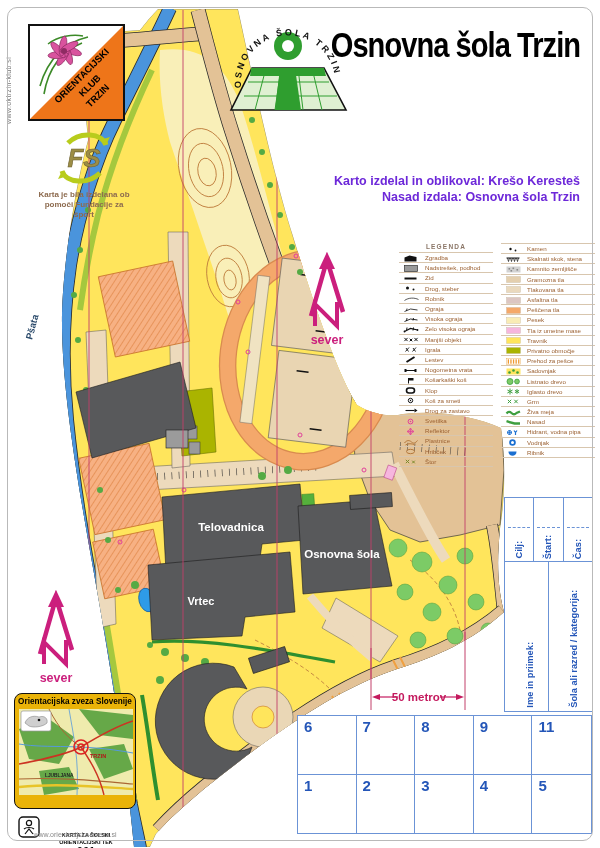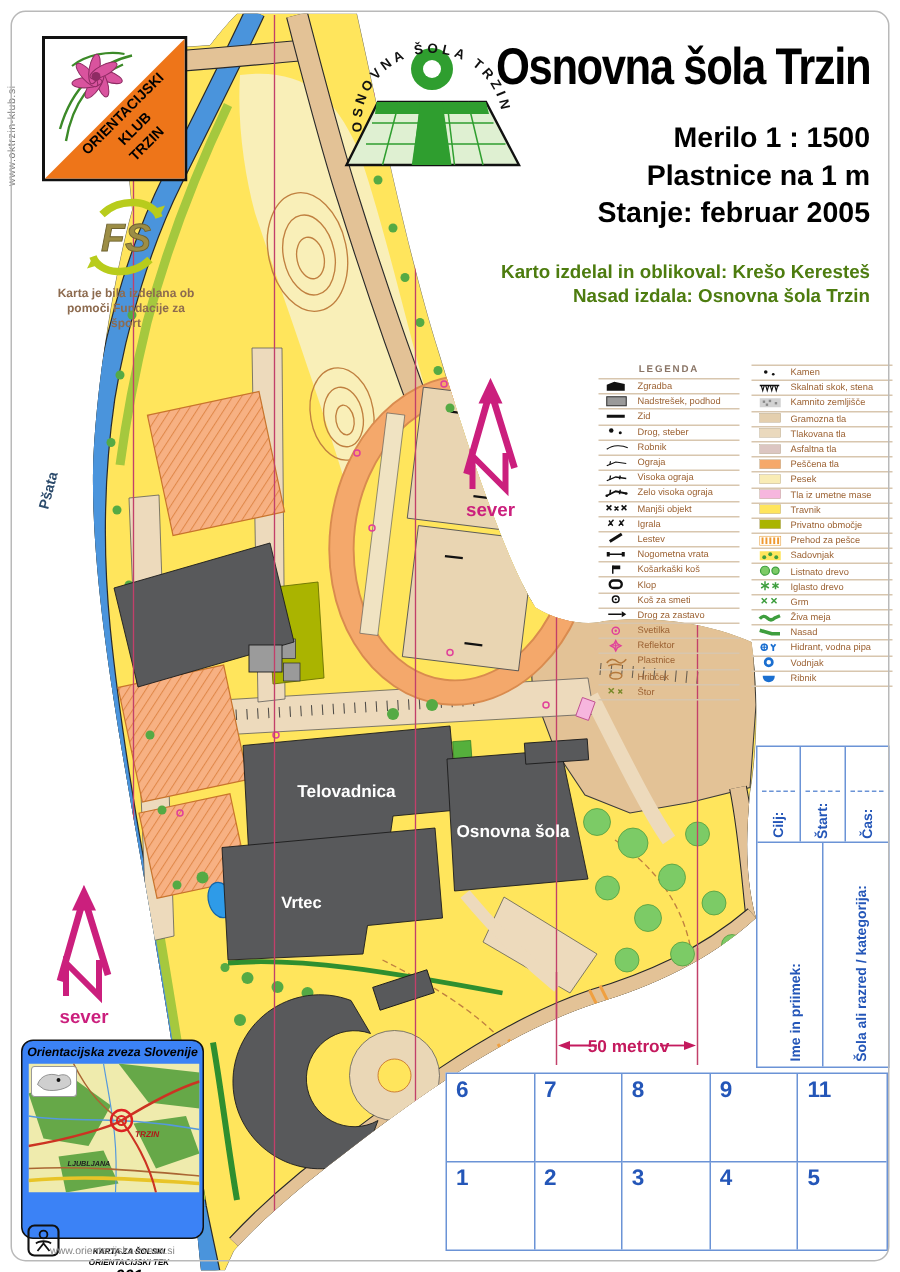--- a/index.html
+++ b/index.html
@@ -5,21 +5,21 @@
   html,body{margin:0;padding:0;background:#e8e8e8;}
   .page{position:relative;width:600px;height:848px;background:#fff;overflow:hidden;
         font-family:"Liberation Sans",sans-serif;margin:0 auto;}
   .frame{position:absolute;left:7px;top:7px;right:7px;bottom:7px;border:1.5px solid #b9b9b9;
          border-radius:10px;pointer-events:none;z-index:40;}
   .abs{position:absolute;}
   
   .map-title{right:20px;top:26px;font-size:30px;font-weight:bold;color:#000;
              letter-spacing:-1px;transform:scale(.97,1.15);transform-origin:top right;white-space:nowrap;z-index:5;}
   .subtitle{right:20px;top:80px;text-align:right;font-size:19px;font-weight:bold;line-height:25px;color:#000;z-index:5;}
-  .credits{right:20px;top:173px;text-align:right;font-size:12.5px;font-weight:bold;line-height:16px;color:#4d7c0f;z-index:5;}
+  .credits{right:20px;top:173px;text-align:right;font-size:12.5px;font-weight:bold;line-height:16px;color:#6d28d9;z-index:5;}
   
   .fs-wrap{left:36px;top:131px;width:96px;text-align:center;z-index:5;}
   .fs-caption{font-size:8px;font-weight:bold;color:#8d6b4f;line-height:10px;margin-top:1px;}
   .site-vert{left:5px;top:24px;height:100px;writing-mode:vertical-rl;transform:rotate(180deg);
              font-size:7px;color:#777;letter-spacing:.4px;z-index:5;}
   
   .legend{left:399px;top:242px;width:196px;z-index:5;}
   .lg-head{width:94px;text-align:center;font-size:6.5px;font-weight:bold;color:#8a7566;
            letter-spacing:1.2px;height:10px;line-height:10px;border-bottom:.6px solid #d8c6ae;}
   .lg-cols{display:flex;}
@@ -44,22 +44,22 @@
   .cfield span{position:absolute;bottom:3px;left:58%;transform:translateX(-50%) rotate(180deg);
                writing-mode:vertical-rl;font-size:9.3px;font-weight:bold;color:#2456b8;white-space:nowrap;}
   
   .grid{left:297px;top:715px;width:295px;height:119px;border:1.5px solid #6b93d6;box-sizing:border-box;
         display:grid;grid-template-columns:repeat(5,1fr);grid-template-rows:repeat(2,1fr);background:#fff;z-index:6;}
   .gcell{border-right:1px solid #6b93d6;border-bottom:1px solid #6b93d6;padding:2px 0 0 6px;box-sizing:border-box;}
   .gcell:nth-child(5n){border-right:none;}
   .gcell:nth-child(n+6){border-bottom:none;}
   .gcell span{font-size:15px;font-weight:bold;color:#2456b8;}
   
-  .icard{left:14px;top:693px;width:122px;height:133px;background:#3b82f6;border:1.6px solid #111;
-         border-radius:8px;box-sizing:border-box;z-index:6;font-style:italic;}
+  .icard{left:14px;top:693px;width:122px;height:116px;background:#eab308;border:1.6px solid #111;
+         border-radius:8px;box-sizing:border-box;z-index:6;}
   .icard-title{font-size:8.2px;font-weight:bold;text-align:center;padding-top:3px;color:#000;}
   .icard-map{position:absolute;left:4px;top:15px;width:114px;height:86px;}
   .icard-bot{position:absolute;left:0;top:102px;width:100%;display:flex;align-items:center;padding:0 3px;box-sizing:border-box;}
   .icard-type{flex:1;text-align:center;margin-top:36px;}
   .icard-type .l{font-size:5.4px;font-weight:bold;line-height:6.5px;color:#000;}
   .icard-type .n{font-size:11px;font-weight:bold;color:#000;line-height:12px;}
   .site2{left:14px;top:831px;width:122px;text-align:center;font-size:7px;color:#888;z-index:6;}
 </style>
 </head>
 <body>
@@ -334,25 +334,20 @@
     <polygon points="25,52 98,52 100,60 24,60" fill="#2f9e2f"></polygon>
     <polygon points="54,52 69,52 75,94 49,94" fill="#2f9e2f"></polygon>
     <circle cx="62" cy="30" r="14" fill="#2f9e2f"></circle>
     <circle cx="62" cy="30" r="6" fill="#fff"></circle>
     <text font-size="9" font-weight="bold" fill="#111" letter-spacing="2.5">
       <textPath href="#arcP" startOffset="4">OSNOVNA ŠOLA TRZIN</textPath>
     </text>
   </svg>
 
   <div class="abs map-title">Osnovna šola Trzin</div>
-  <div class="abs subtitle">
-    <div>Merilo 1 : 1500</div>
-    <div>Plastnice na 1 m</div>
-    <div>Stanje: februar 2005</div>
-  </div>
   <div class="abs credits">
     <div>Karto izdelal in oblikoval: Krešo Keresteš</div>
     <div>Nasad izdala: Osnovna šola Trzin</div>
   </div>
 
   <div class="abs legend">
     <div class="lg-head">LEGENDA</div>
     <div class="lg-cols">
       <div class="lg-col" id="lg-left">
           <div class="lg-row">

